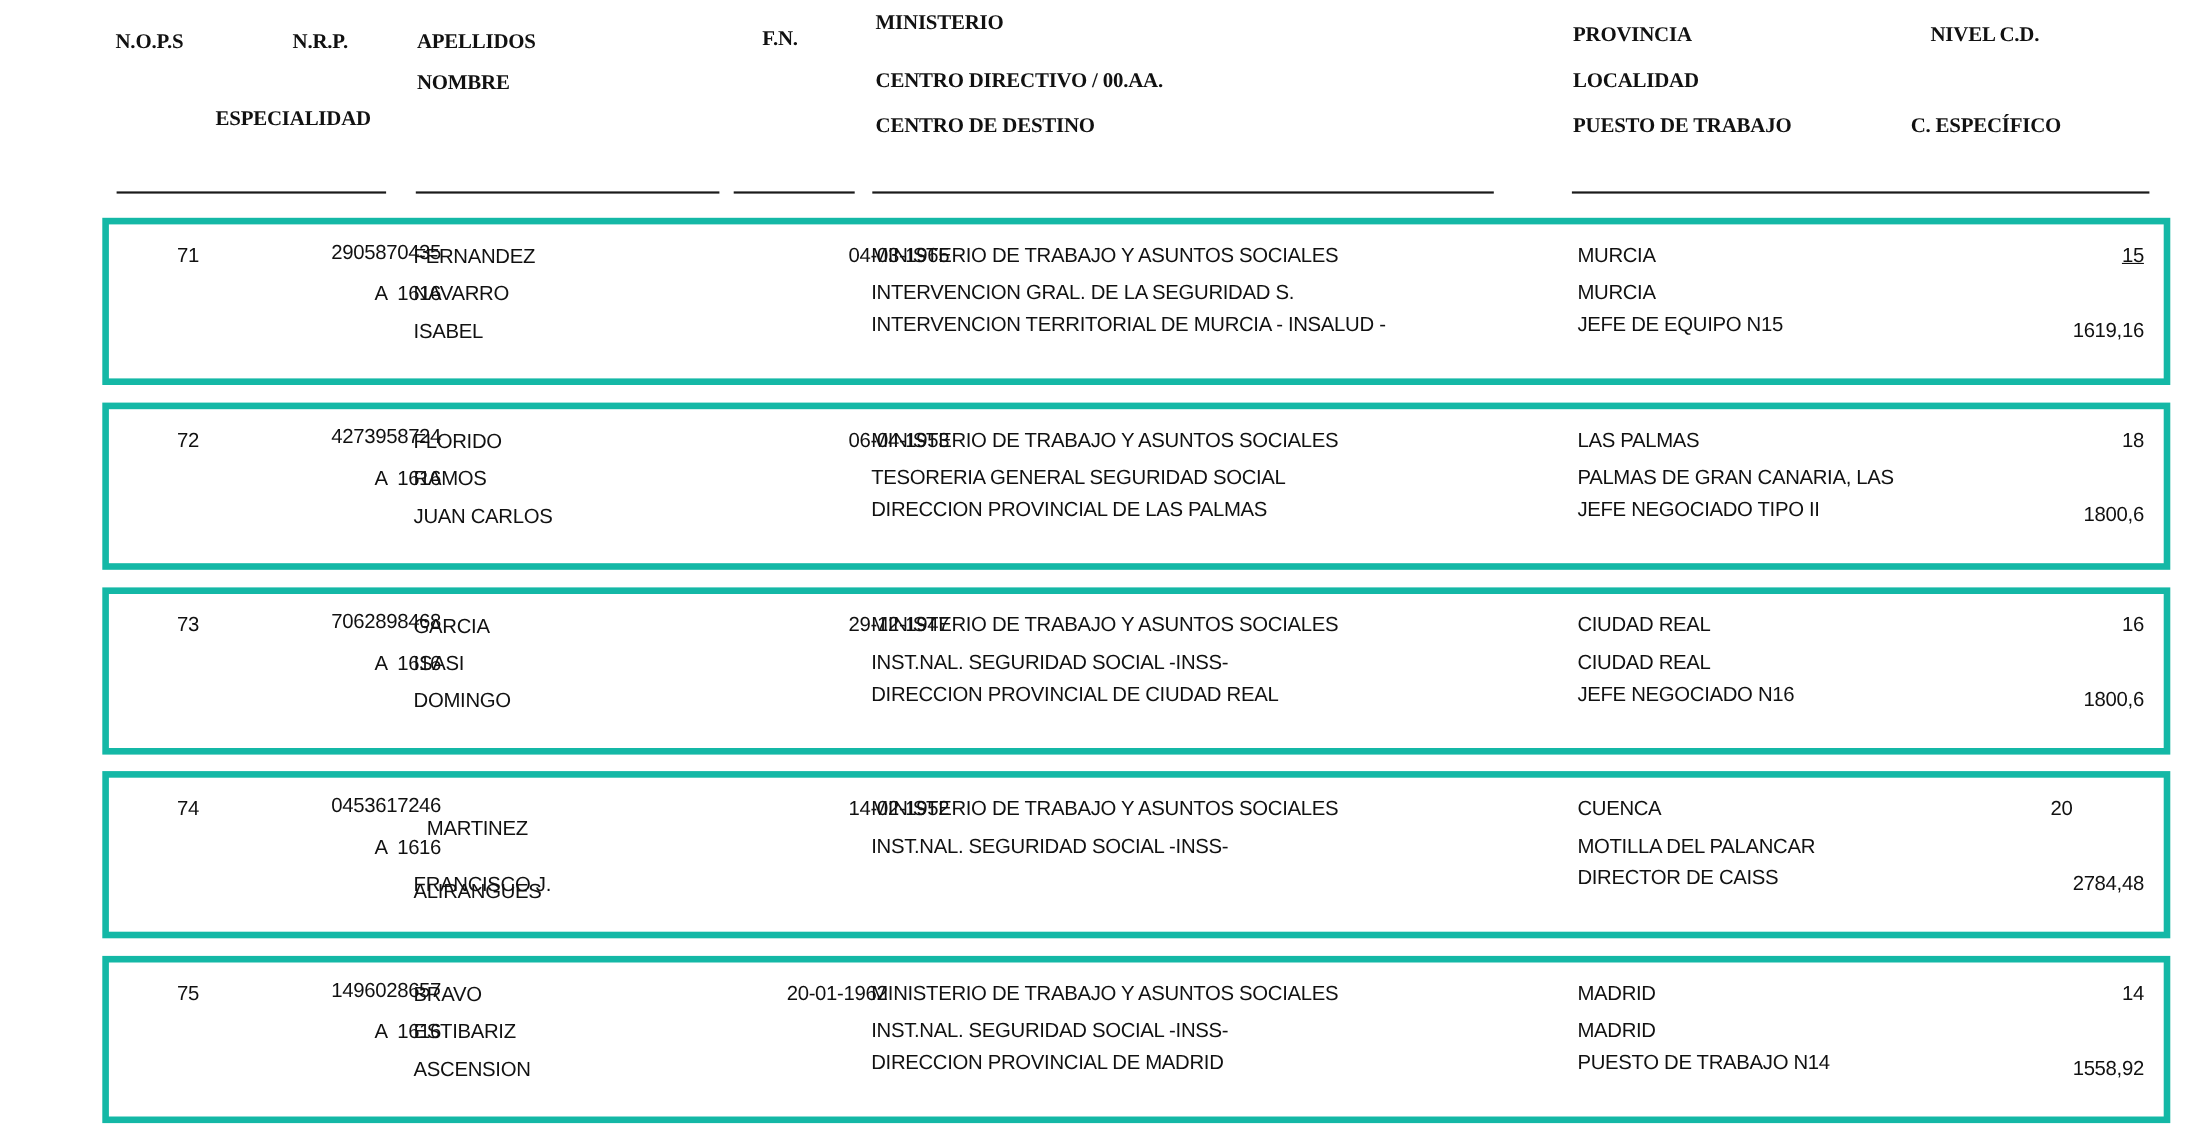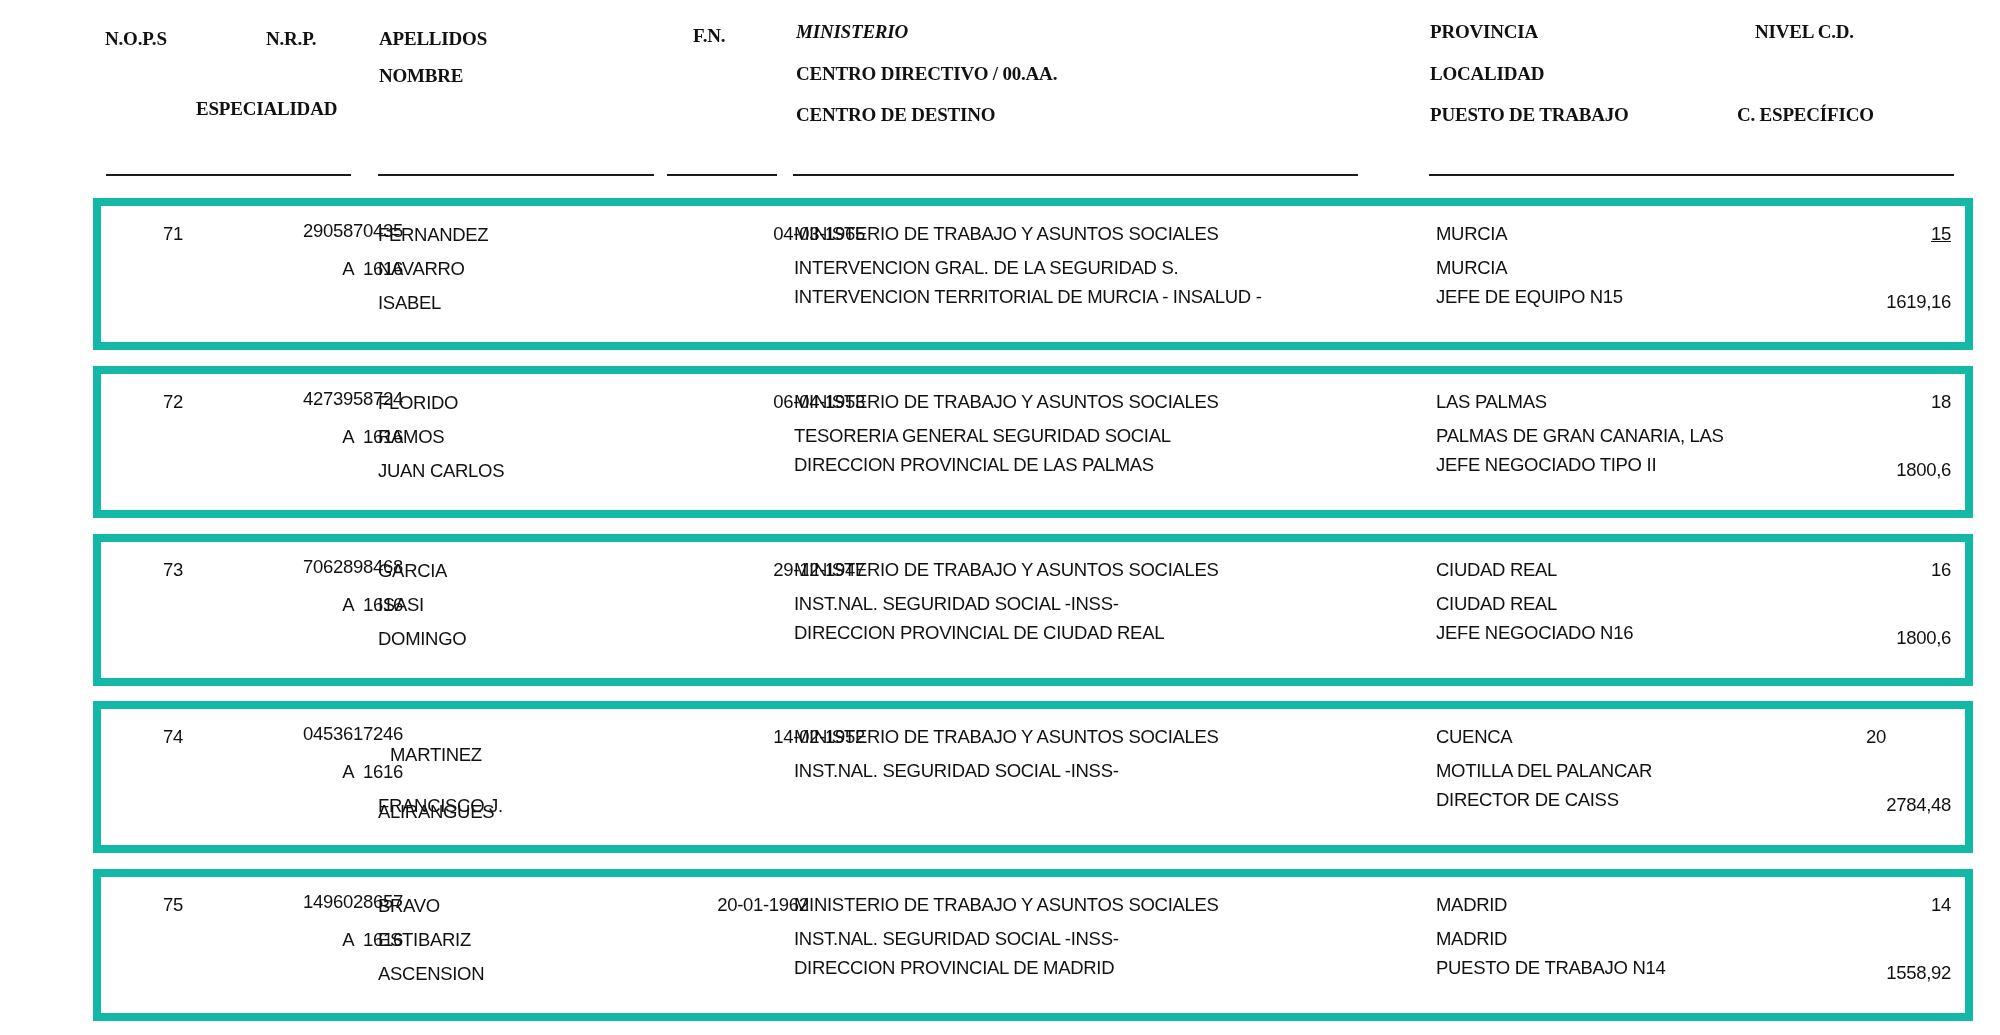--- a/index.html
+++ b/index.html
@@ -1,32 +1,32 @@
 <!DOCTYPE html>
 <html><head>
   <meta charset="utf-8">
   <style>
     html, body { margin: 0; padding: 0; background: #ffffff; }
     body { width: 2000px; height: 1035px; position: relative; overflow: hidden; color: #111; }
     .hdr { position: absolute; font-family: "Liberation Serif", "DejaVu Serif", serif; font-weight: bold; font-size: 19px; letter-spacing: -0.2px; color: #111; white-space: nowrap; }
     .rule { position: absolute; height: 2px; background: #1a1a1a; top: 174px; }
-    .record { position: absolute; left: 93px; width: 1880px; height: 152px; border: 8px solid #14b8a6; box-sizing: border-box; }
+    .record { position: absolute; left: 93px; width: 1880px; height: 152px; border: 6px solid #14b8a6; box-sizing: border-box; }
     .cell { position: absolute; font-family: "Liberation Sans", "DejaVu Sans", sans-serif; font-size: 18.5px; color: #111; white-space: nowrap; letter-spacing: -0.3px; }
     .r { text-align: right; }
   </style>
 </head>
 <body>
 
 <div class="hdr" style="left:105px; top:28px;">N.O.P.S</div>
 <div class="hdr" style="left:266px; top:28px;">N.R.P.</div>
 <div class="hdr" style="left:196px; top:98px;">ESPECIALIDAD</div>
 <div class="hdr" style="left:379px; top:28px;">APELLIDOS</div>
 <div class="hdr" style="left:379px; top:65px;">NOMBRE</div>
 <div class="hdr" style="left:693px; top:25px;">F.N.</div>
-<div class="hdr" style="left:796px; top:21px;font-style:italic;">MINISTERIO</div>
+<div class="hdr" style="left:796px; top:10px;">MINISTERIO</div>
 <div class="hdr" style="left:796px; top:63px;">CENTRO DIRECTIVO / 00.AA.</div>
 <div class="hdr" style="left:796px; top:104px;">CENTRO DE DESTINO</div>
 <div class="hdr" style="left:1430px; top:21px;">PROVINCIA</div>
 <div class="hdr" style="left:1430px; top:63px;">LOCALIDAD</div>
 <div class="hdr" style="left:1430px; top:104px;">PUESTO DE TRABAJO</div>
 <div class="hdr" style="left:1755px; top:21px;">NIVEL C.D.</div>
 <div class="hdr" style="left:1737px; top:104px;">C. ESPECÍFICO</div>
 
 <div class="rule" style="left:106px; width:245px;"></div>
 <div class="rule" style="left:378px; width:276px;"></div>

